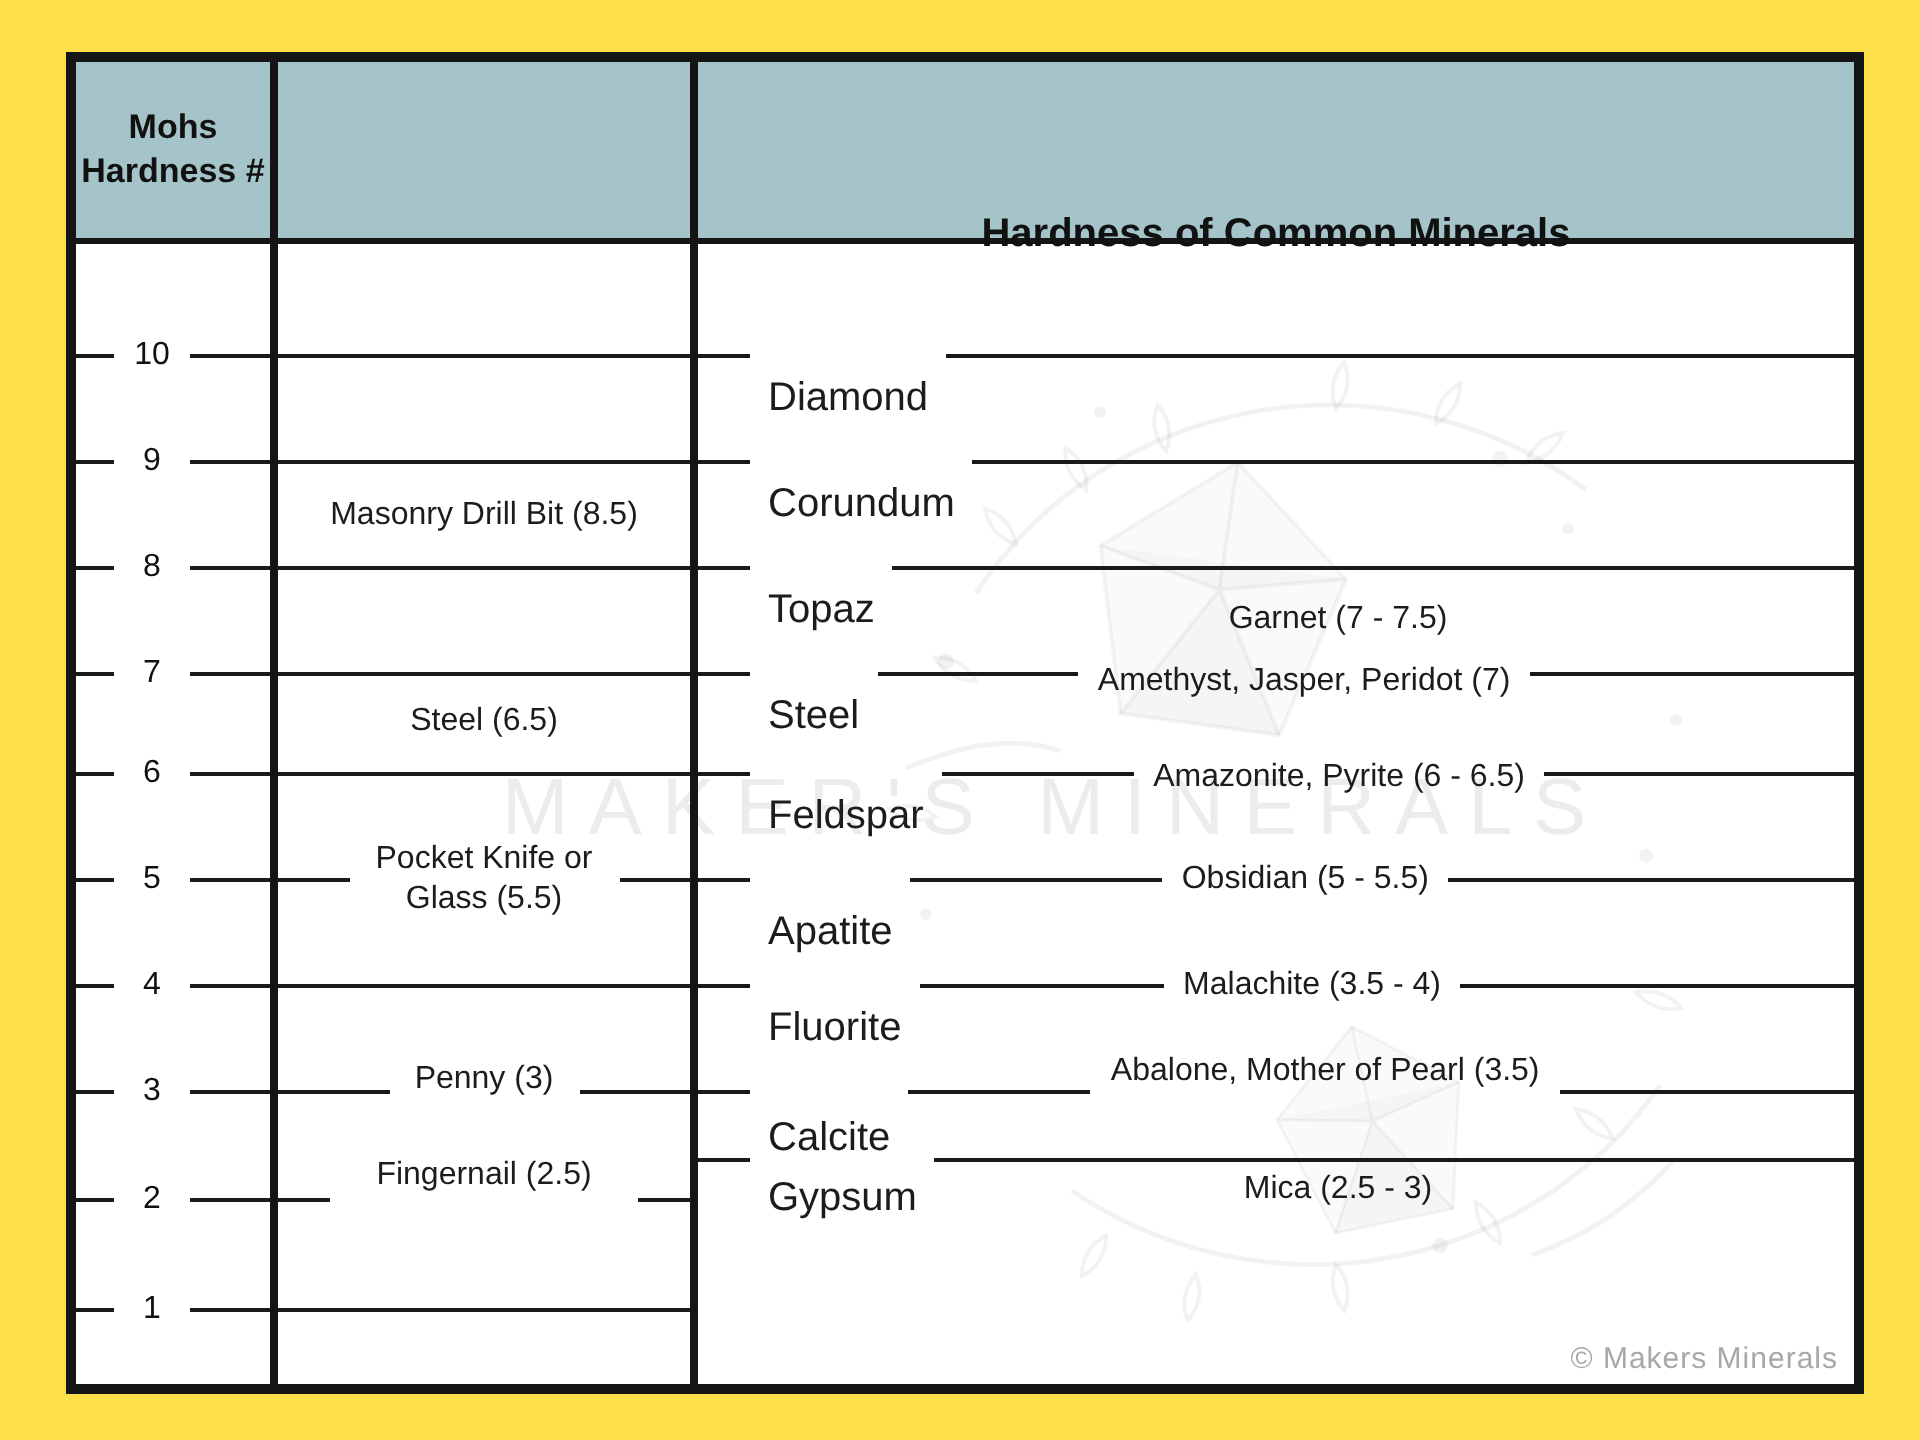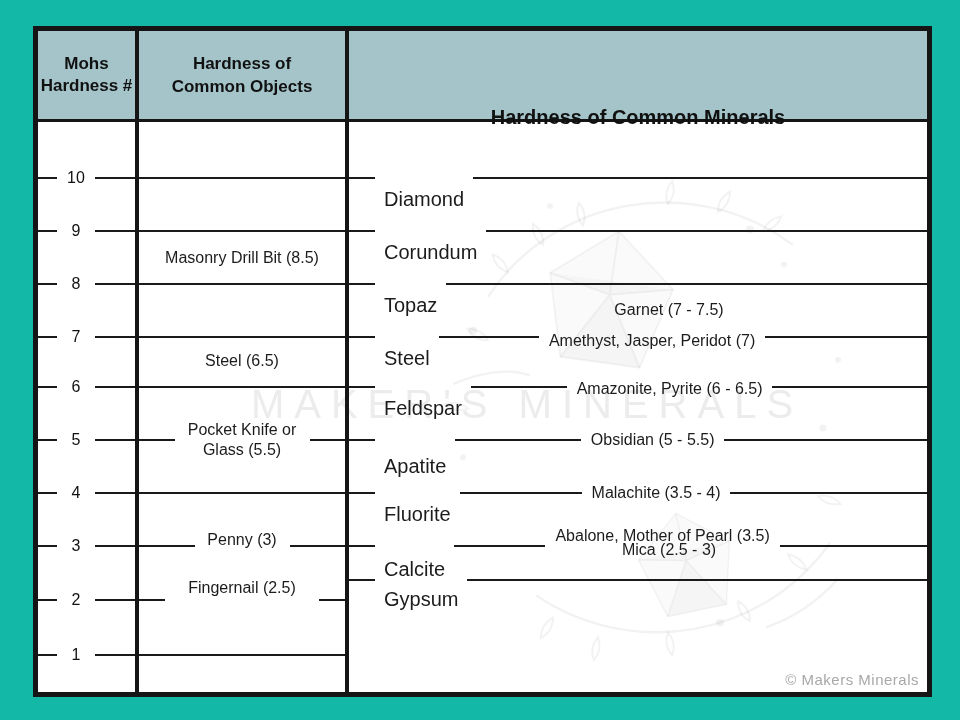--- a/index.html
+++ b/index.html
@@ -1,16 +1,16 @@
 <!DOCTYPE html>
 <html><head>
 <meta charset="utf-8">
 <style>
   html,body{margin:0;padding:0;background:#ffffff;}
-  .page{position:relative;width:960px;height:720px;background:#14b8a6;overflow:hidden;
+  .page{position:relative;width:960px;height:720px;background:#fde047;overflow:hidden;
         font-family:"Liberation Sans","DejaVu Sans",sans-serif;color:#1c1c1c;}
   .table{position:absolute;left:33px;top:26px;width:889px;height:661px;
          border:5px solid #151515;overflow:hidden;background:#ffffff;}
   
   .hdr{position:absolute;left:0;top:0;width:100%;height:88px;background:#a4c4c9;
        border-bottom:3px solid #151515;}
   .hcell{position:absolute;top:0;height:88px;display:flex;align-items:center;justify-content:center;
          text-align:center;font-weight:bold;color:#111;}
   .hc1{left:0;width:97px;font-size:17px;line-height:22px;}
   .hc2{left:101px;width:206px;font-size:17px;line-height:23px;}
@@ -52,23 +52,20 @@
   .copyright{position:absolute;right:8px;bottom:4px;font-size:15px;letter-spacing:0.5px;color:#a8a8a8;}
 </style>
 </head>
 <body>
 
 <div class="page">
   <div class="table">
 
     <div class="hdr"></div>
     <div class="hcell hc1">Mohs Hardness #</div>
-    <div class="hcell hc2">
-      <div class="inner2">Hardness of Common Objects</div>
-    </div>
     <div class="hcell hc3">Hardness of Common Minerals</div>
 
     <svg class="wreath" viewBox="0 0 560 560" preserveAspectRatio="none">
       <defs>
         <path id="leaf" d="M0 0 Q7 -12 0 -24 Q-7 -12 0 0 Z"></path>
       </defs>
       <g stroke="#000000" stroke-opacity="0.05" fill="none" stroke-width="2.5">
         <path d="M120 165 A 210 210 0 0 1 425 112"></path>
         <path d="M462 418 A 210 210 0 0 1 168 472"></path>
         <path d="M85 255 Q130 235 162 246"></path>
@@ -242,17 +239,17 @@
       <span class="glabel dyn10">Abalone, Mother of Pearl (3.5)</span>
       <span class="seg segend"></span>
     </div>
     <div class="mrow" style="top:538px">
       <span class="seg seg1"></span>
       <span class="mlabel dyn2">Gypsum</span>
       <span class="seg segend"></span>
     </div>
 
     <div class="float-gem" style="top:269px">Garnet (7 - 7.5)</div>
-    <div class="float-gem" style="top:509px">Mica (2.5 - 3)</div>
+    <div class="float-gem" style="top:554px">Mica (2.5 - 3)</div>
 
     <div class="copyright">© Makers Minerals</div>
   </div>
 </div>
 
 </body></html>

